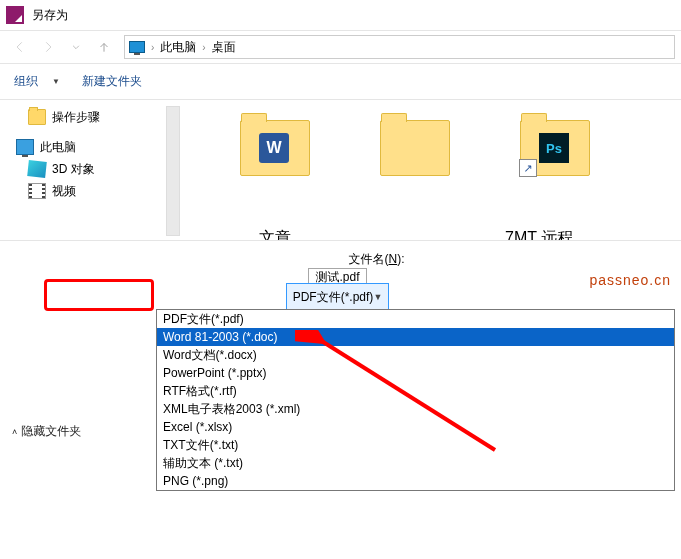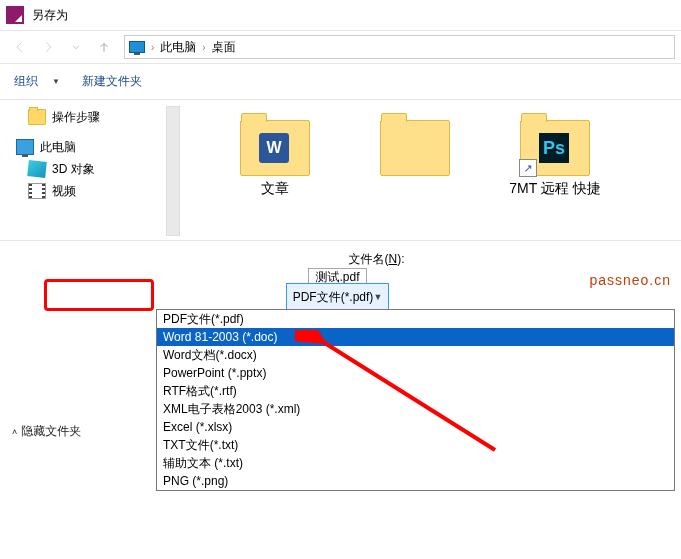--- a/index.html
+++ b/index.html
@@ -43,24 +43,24 @@
 .video-icon { width:18px; height:14px; background:#fff; border:1px solid #999; position:relative; }
 .video-icon::before, .video-icon::after { content:""; position:absolute; top:0; width:3px; height:100%; background:repeating-linear-gradient(#444 0,#444 2px,#fff 2px,#fff 4px); }
 .video-icon::before { left:0; } .video-icon::after { right:0; }
 
 .files { flex:1; display:flex; align-items:flex-start; gap:50px; padding:12px 0 0 50px; overflow:hidden; }
 .fileitem { width:90px; display:flex; flex-direction:column; align-items:center; gap:4px; }
 .bigfolder { width:70px; height:56px; background:#ffe08a; border:1px solid #e0b93e; border-radius:2px; position:relative; margin-top:8px; }
 .bigfolder::before { content:""; position:absolute; top:-8px; left:0; width:24px; height:8px; background:#ffe08a; border:1px solid #e0b93e; border-bottom:none; border-radius:2px 2px 0 0; }
 .bigfolder .badge { position:absolute; }
 .badge-word { width:30px; height:30px; background:#2b579a; color:#fff; display:flex; align-items:center; justify-content:center; font-weight:bold; font-size:16px; border-radius:3px; left:18px; top:12px; }
-.badge-ps { width:30px; height:30px; background:#001d26; color:#31c5f0; display:flex; align-items:center; justify-content:center; font-weight:bold; font-size:18px; left:18px; top:12px; }
+.badge-ps { width:30px; height:30px; background:#001d26; color:#31c5f0; display:flex; align-items:center; justify-content:center; font-weight:bold; font-size:13px; left:18px; top:12px; }
 .shortcut-arrow { position:absolute; bottom:-2px; left:-2px; width:18px; height:18px; background:#fff; border:1px solid #888; display:flex; align-items:center; justify-content:center; }
 .shortcut-arrow::after { content:"↗"; color:#2b579a; font-size:11px; }
-.filelabel { font-size:14px; color:#000; text-align:center; white-space:nowrap; overflow:hidden; text-overflow:ellipsis; max-width:100px; }
+.filelabel { font-size:16px; color:#000; text-align:center; white-space:nowrap; overflow:hidden; text-overflow:ellipsis; max-width:100px;margin-top:48px; }
 
 
 .fields { border-top:1px solid #e5e5e5; padding:10px 6px 0 0; position:relative; }
 .fieldrow { display:flex; align-items:center; height:28px; margin-bottom:4px;flex-direction:column; }
 .fieldlabel { width:150px; text-align:right; padding-right:8px; color:#000; }
 .fieldlabel u { text-decoration:underline; }
 .fieldinput { flex:1; height:22px; border:1px solid #a7a7a7; padding:0 6px; background:#fff; display:flex; align-items:center; }
 .combo { flex:1; height:22px; border:1px solid #3399ff; background:#e6f2ff; padding:0 6px; display:flex; align-items:center; justify-content:space-between; }
 .combo .caret { font-size:9px; color:#444; }
 .redbox1 { position:absolute; border:3px solid #ff0000; border-radius:4px; pointer-events:none; }

